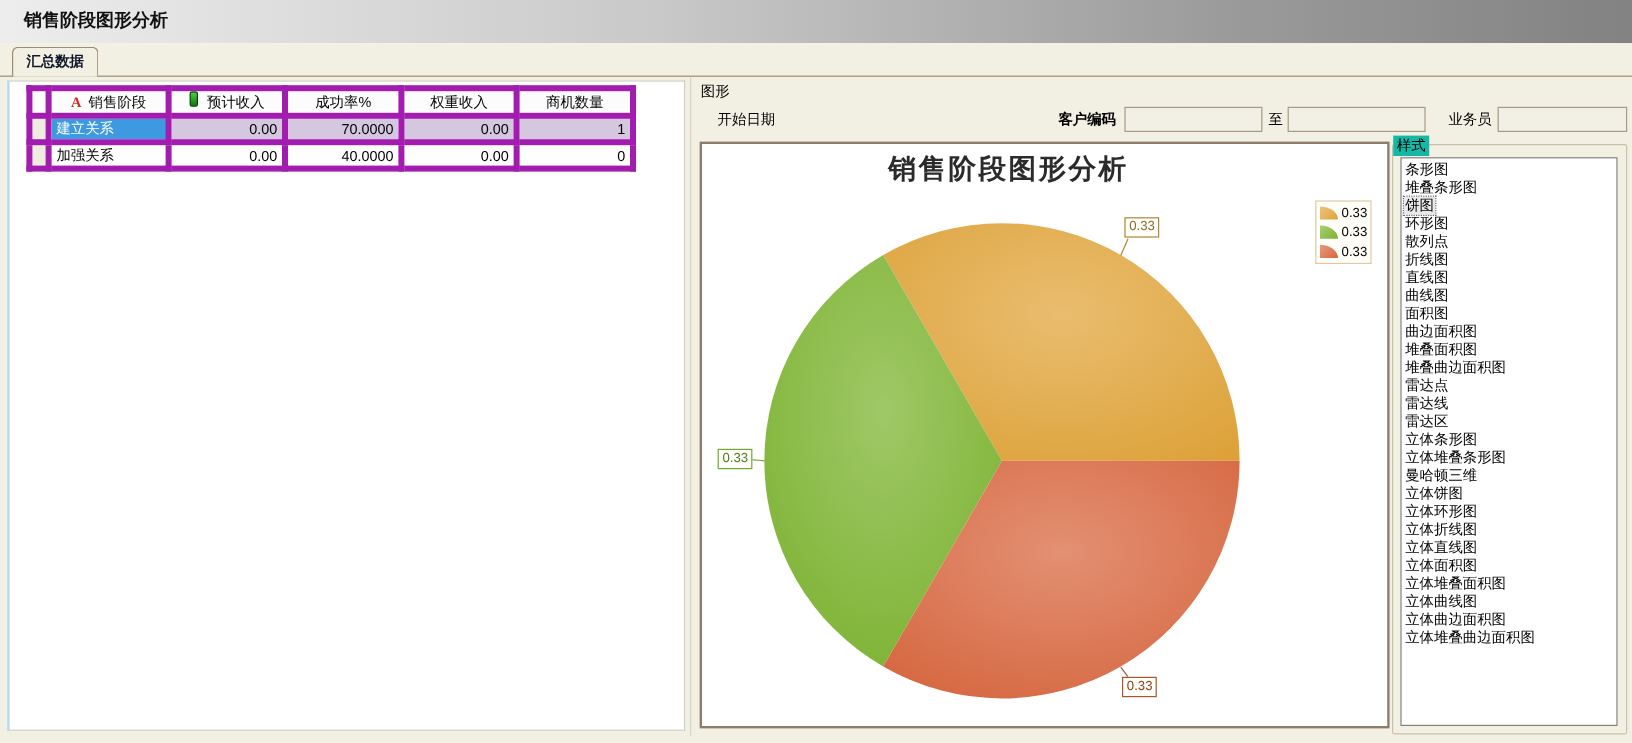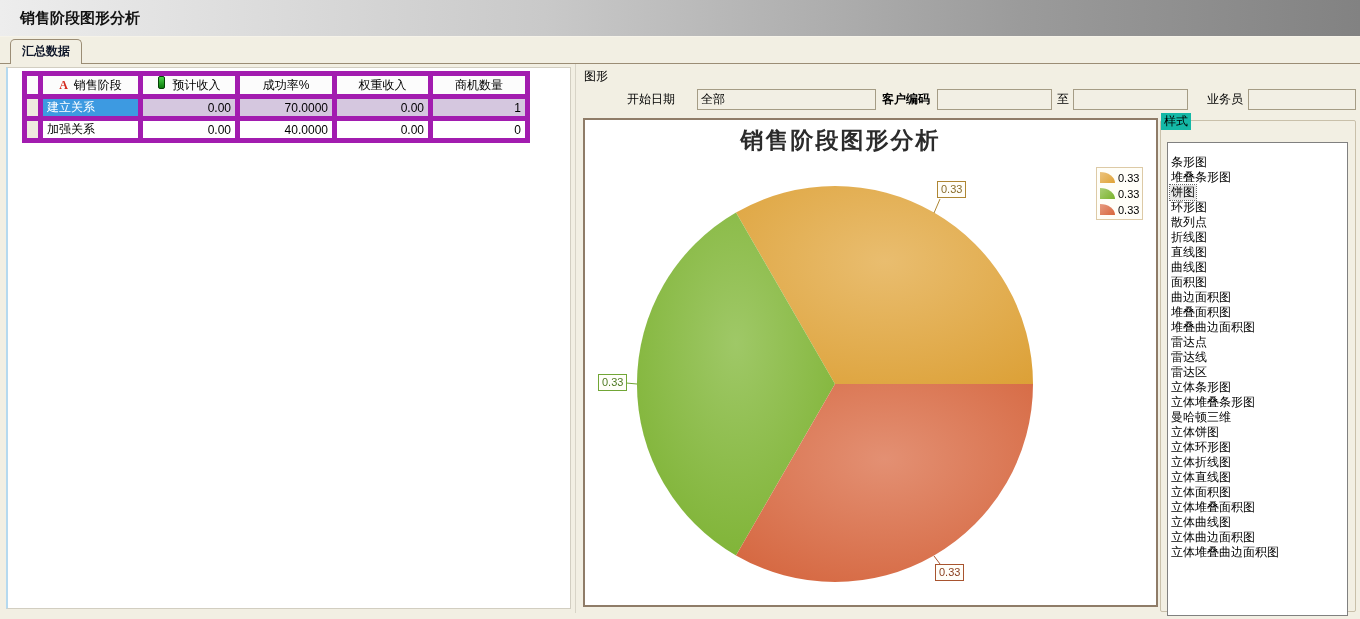--- a/index.html
+++ b/index.html
@@ -94,21 +94,21 @@
   .style-group{
     position:absolute;left:1160px;top:56px;width:196px;height:492px;
     border:1px solid #c9c0aa;border-radius:2px;box-sizing:border-box;
   }
   .style-caption{
     position:absolute;left:0;top:-8px;background:#14b8a6;padding:0 3px;
   }
   .style-list{
     position:absolute;left:6px;top:10px;width:181px;height:474px;
     background:#fff;border:1px solid #808080;box-sizing:border-box;
-    overflow:hidden;padding-top:12px;margin-top:11px;
+    overflow:hidden;padding-top:2px;
   }
   .list-item{height:15px;line-height:15px;padding-left:2px;white-space:nowrap;}
   .list-item span{display:inline-block;padding:0 1px;}
   .list-item.selected span{background:#e9e9e9;outline:1px dotted #666;}
 </style>
 </head>
 <body>
 
 <div class="titlebar">
   <span class="title">销售阶段图形分析</span>
@@ -153,22 +153,21 @@
         <td class="num">40.0000</td>
         <td class="num">0.00</td>
         <td class="num">0</td>
       </tr>
     </tbody>
       </table>
   </div>
 
   <span class="gp-caption">图形</span>
 
-  <span class="flt-label" style="left:611px;width:80px;text-align:center;">开始日期</span>
-  <input class="flt-input" style="left: 697px; width: 179px;" value="全部">
+  <span class="flt-label" style="left:598px;width:80px;text-align:left;">开始日期</span>
   <span class="flt-label" style="left:882px;font-weight:bold;">客户编码</span>
   <input class="flt-input" style="left: 937px; width: 115px;">
   <span class="flt-label" style="left:1057px;">至</span>
   <input class="flt-input" style="left: 1073px; width: 115px;">
   <span class="flt-label" style="left:1207px;">业务员</span>
   <input class="flt-input" style="left: 1248px; width: 108px;">
 
   <div class="chart-box">
     <div class="chart-title">销售阶段图形分析</div>
     <svg class="pie-svg" width="571" height="485" viewBox="0 0 571 485">

